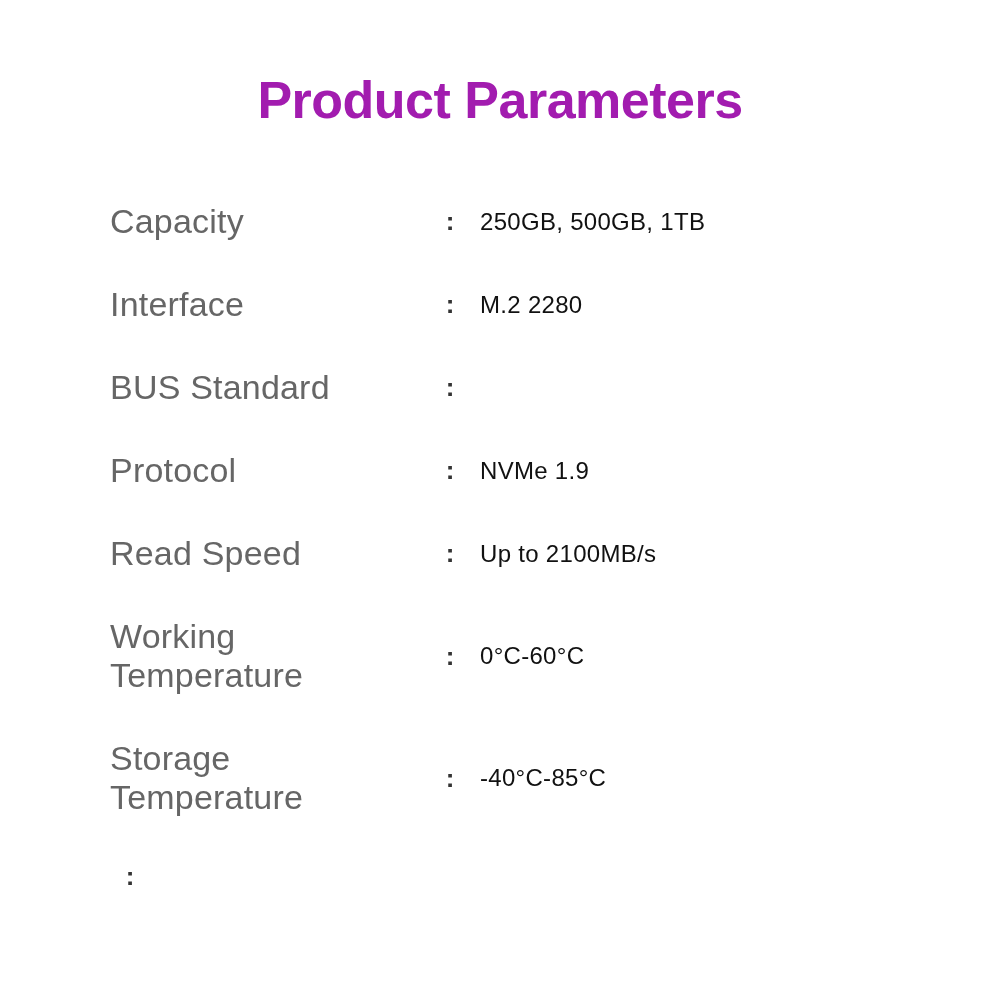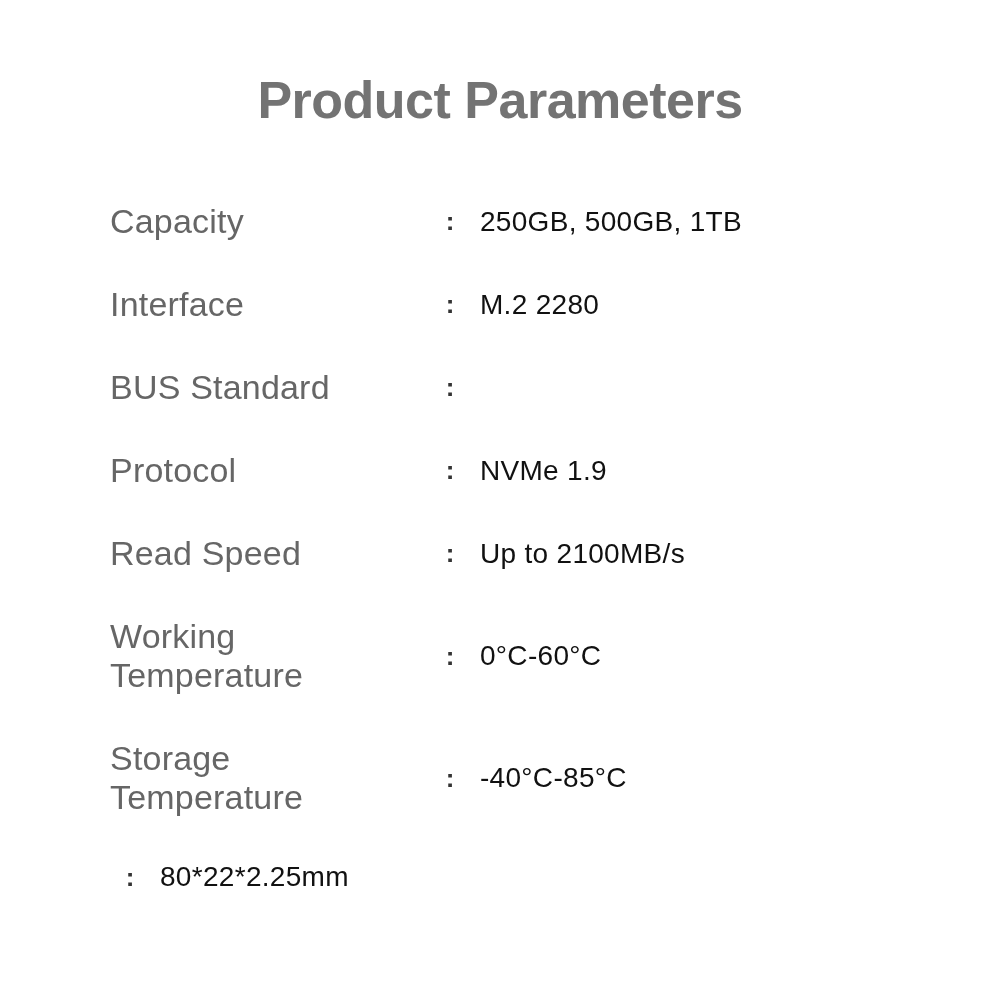--- a/index.html
+++ b/index.html
@@ -16,21 +16,21 @@
       display: flex;
       flex-direction: column;
       align-items: center;
       justify-content: flex-start;
       overflow: hidden;
     }
 
     .page-title {
       font-size: 52px;
       font-weight: 900;
-      color: #737373;
+      color: #a21caf;
       text-align: center;
       margin-top: 70px;
       margin-bottom: 50px;
       letter-spacing: -0.5px;
     }
 
     .params-table {
       width: 780px;
       display: flex;
       flex-direction: column;
@@ -54,21 +54,21 @@
     .param-colon {
       width: 40px;
       font-size: 26px;
       color: #333333;
       font-weight: 700;
       text-align: center;
     }
 
     .param-value {
       flex: 1;
-      font-size: 28px;
+      font-size: 24px;
       color: #111111;
       font-weight: 400;
       padding-left: 10px;
       letter-spacing: 0.3px;
     }
   </style>
 </head>
 <body>
 
 <h1 class="page-title">Product Parameters</h1>
@@ -103,15 +103,14 @@
       <div class="param-colon">:</div>
       <div class="param-value">0°C-60°C</div>
     </div>
     <div class="param-row">
       <div class="param-label">Storage Temperature</div>
       <div class="param-colon">:</div>
       <div class="param-value">-40°C-85°C</div>
     </div>
     <div class="param-row">
       <div class="param-colon">:</div>
-      <div class="param-value">80*22*2.25mm</div>
     </div>
   </div>
 
 </body></html>

